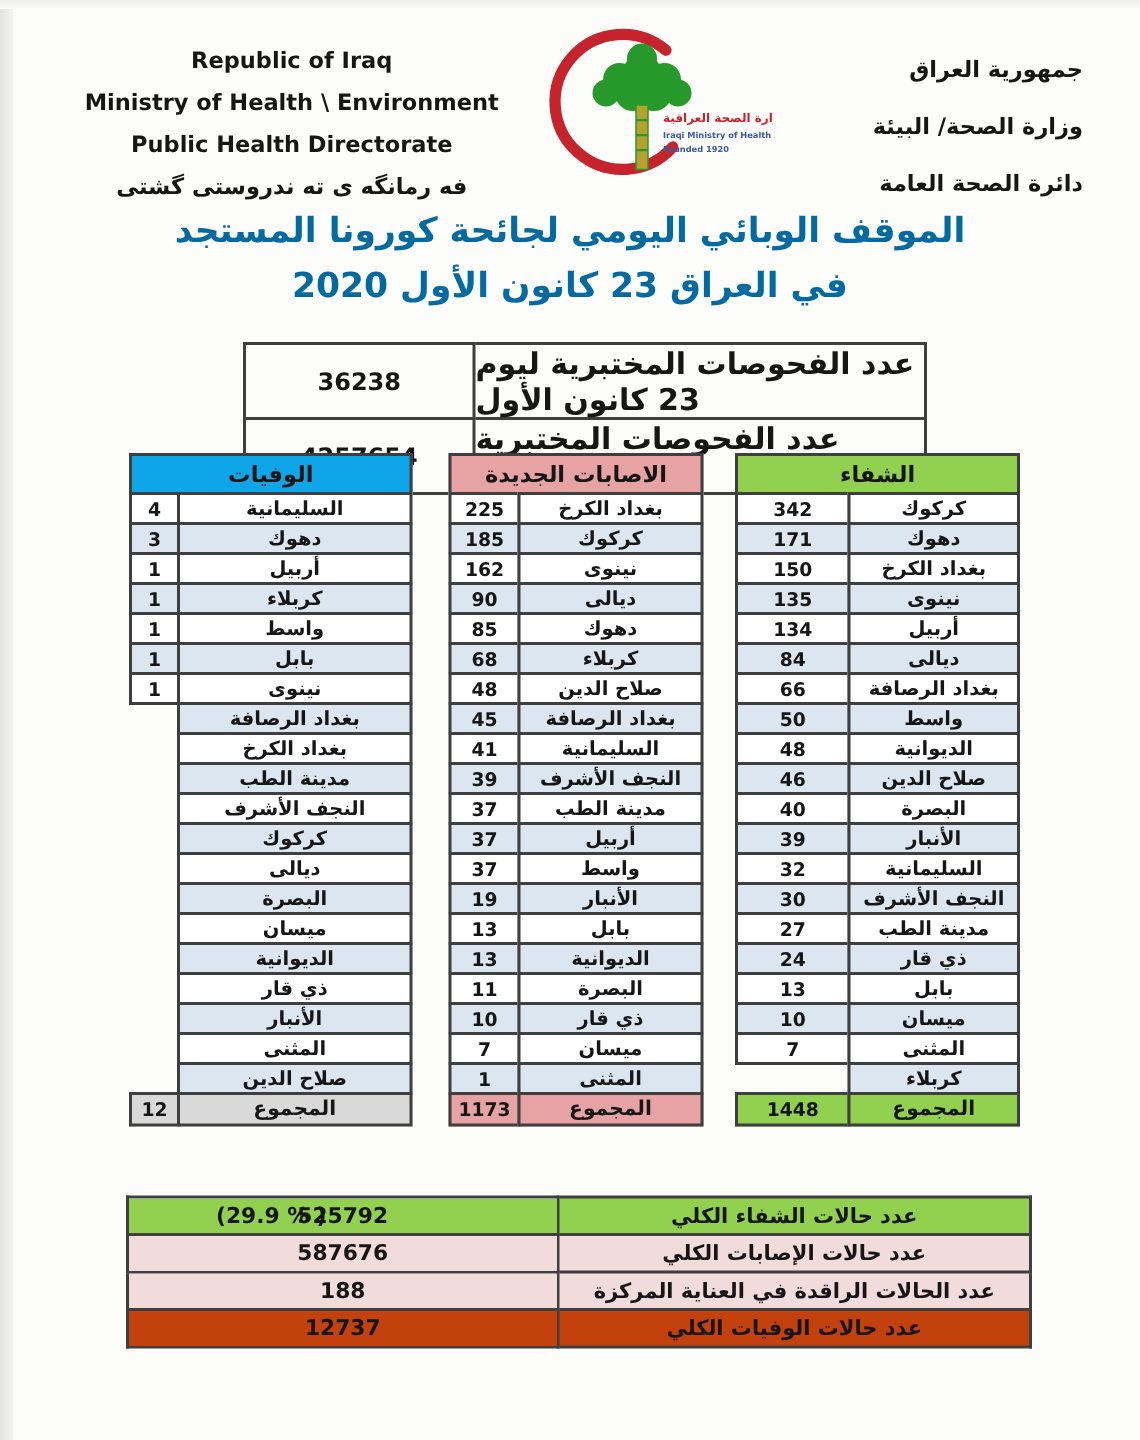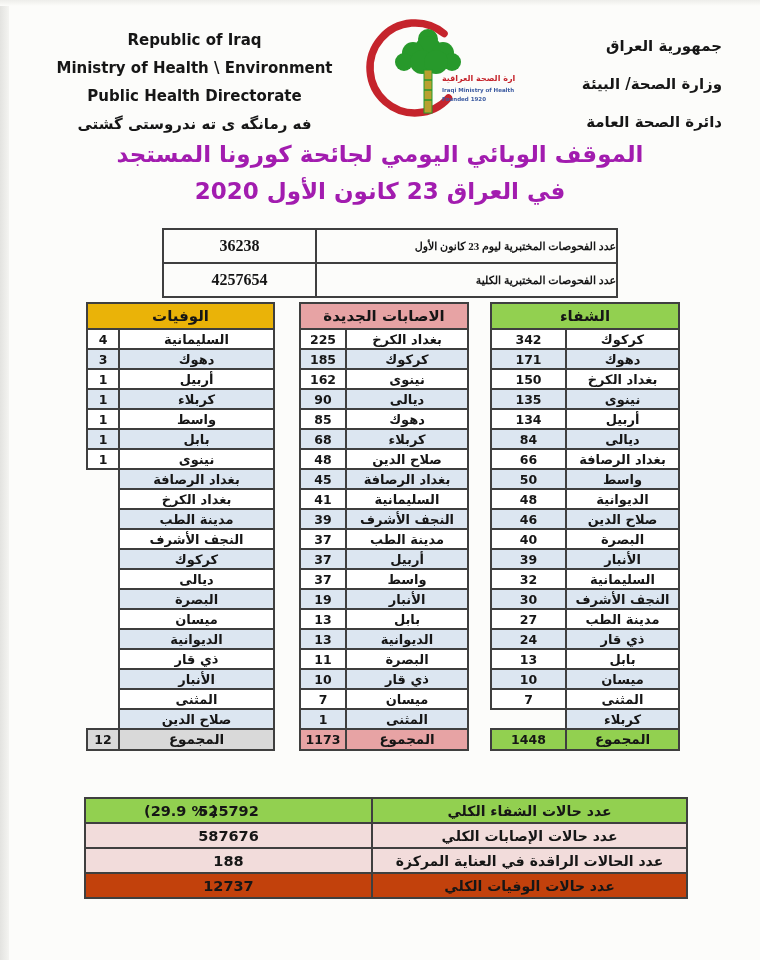--- a/index.html
+++ b/index.html
@@ -13,37 +13,37 @@
   
   .hdr-en{position:absolute;left:42px;top:26px;width:305px;text-align:center;
           font-weight:700;font-size:15px;line-height:28px;}
   .hdr-en .ku{font-size:15px;}
   .hdr-ar{position:absolute;right:38px;top:27px;width:190px;direction:rtl;text-align:right;
           font-weight:700;font-size:15px;line-height:38px;}
   .logo{position:absolute;left:340px;top:10px;width:175px;height:122px;}
 
   
   .title{position:absolute;left:0;top:136px;width:760px;text-align:center;direction:rtl;
-         font-weight:700;font-size:23px;line-height:37px;color:#a21caf;}
+         font-weight:700;font-size:23px;line-height:37px;color:#0369a1;}
 
   
   table{border-collapse:collapse;}
   .tests{position:absolute;left:162px;top:228px;}
-  .tests td{border:2px solid #3f3f3f;height:32px;font-weight:700;padding:0;font-family:Liberation Serif, serif;}
+  .tests td{border:2px solid #3f3f3f;height:32px;font-weight:700;padding:0;}
   .tests .tval{width:151px;text-align:center;font-size:16px;}
-  .tests .tlabel{width:299px;text-align:right;direction:rtl;font-size:11px;}
+  .tests .tlabel{width:299px;text-align:left;direction:rtl;font-size:20px;}
 
   
   .col-table{position:absolute;top:302px;}
   .ct-header{height:28px;border:2px solid #3f3f3f;box-sizing:border-box;display:flex;
              align-items:center;justify-content:center;font-weight:700;font-size:15px;direction:rtl;}
   .ct-deaths{left:86px;width:189px;}
   .ct-cases{left:299px;width:170px;}
   .ct-recovered{left:490px;width:190px;}
-  .ct-deaths .ct-header{background:#eab308;}
+  .ct-deaths .ct-header{background:#0ea5e9;}
   .ct-cases .ct-header{background:#e7a3a4;}
   .ct-recovered .ct-header{background:#92d050;}
   .prov-row,.ct-total{display:flex;height:22px;margin-top:-2px;box-sizing:border-box;}
   .prov-row>div,.ct-total>div{box-sizing:border-box;border:2px solid #3f3f3f;display:flex;
       align-items:center;justify-content:center;font-weight:700;}
   .val{font-size:12.5px;}
   .nam{flex:1;margin-left:-2px;direction:rtl;font-size:13px;line-height:1;}
   .ct-deaths .val{width:34px;}
   .ct-cases .val{width:48px;}
   .ct-recovered .val{width:77px;}

